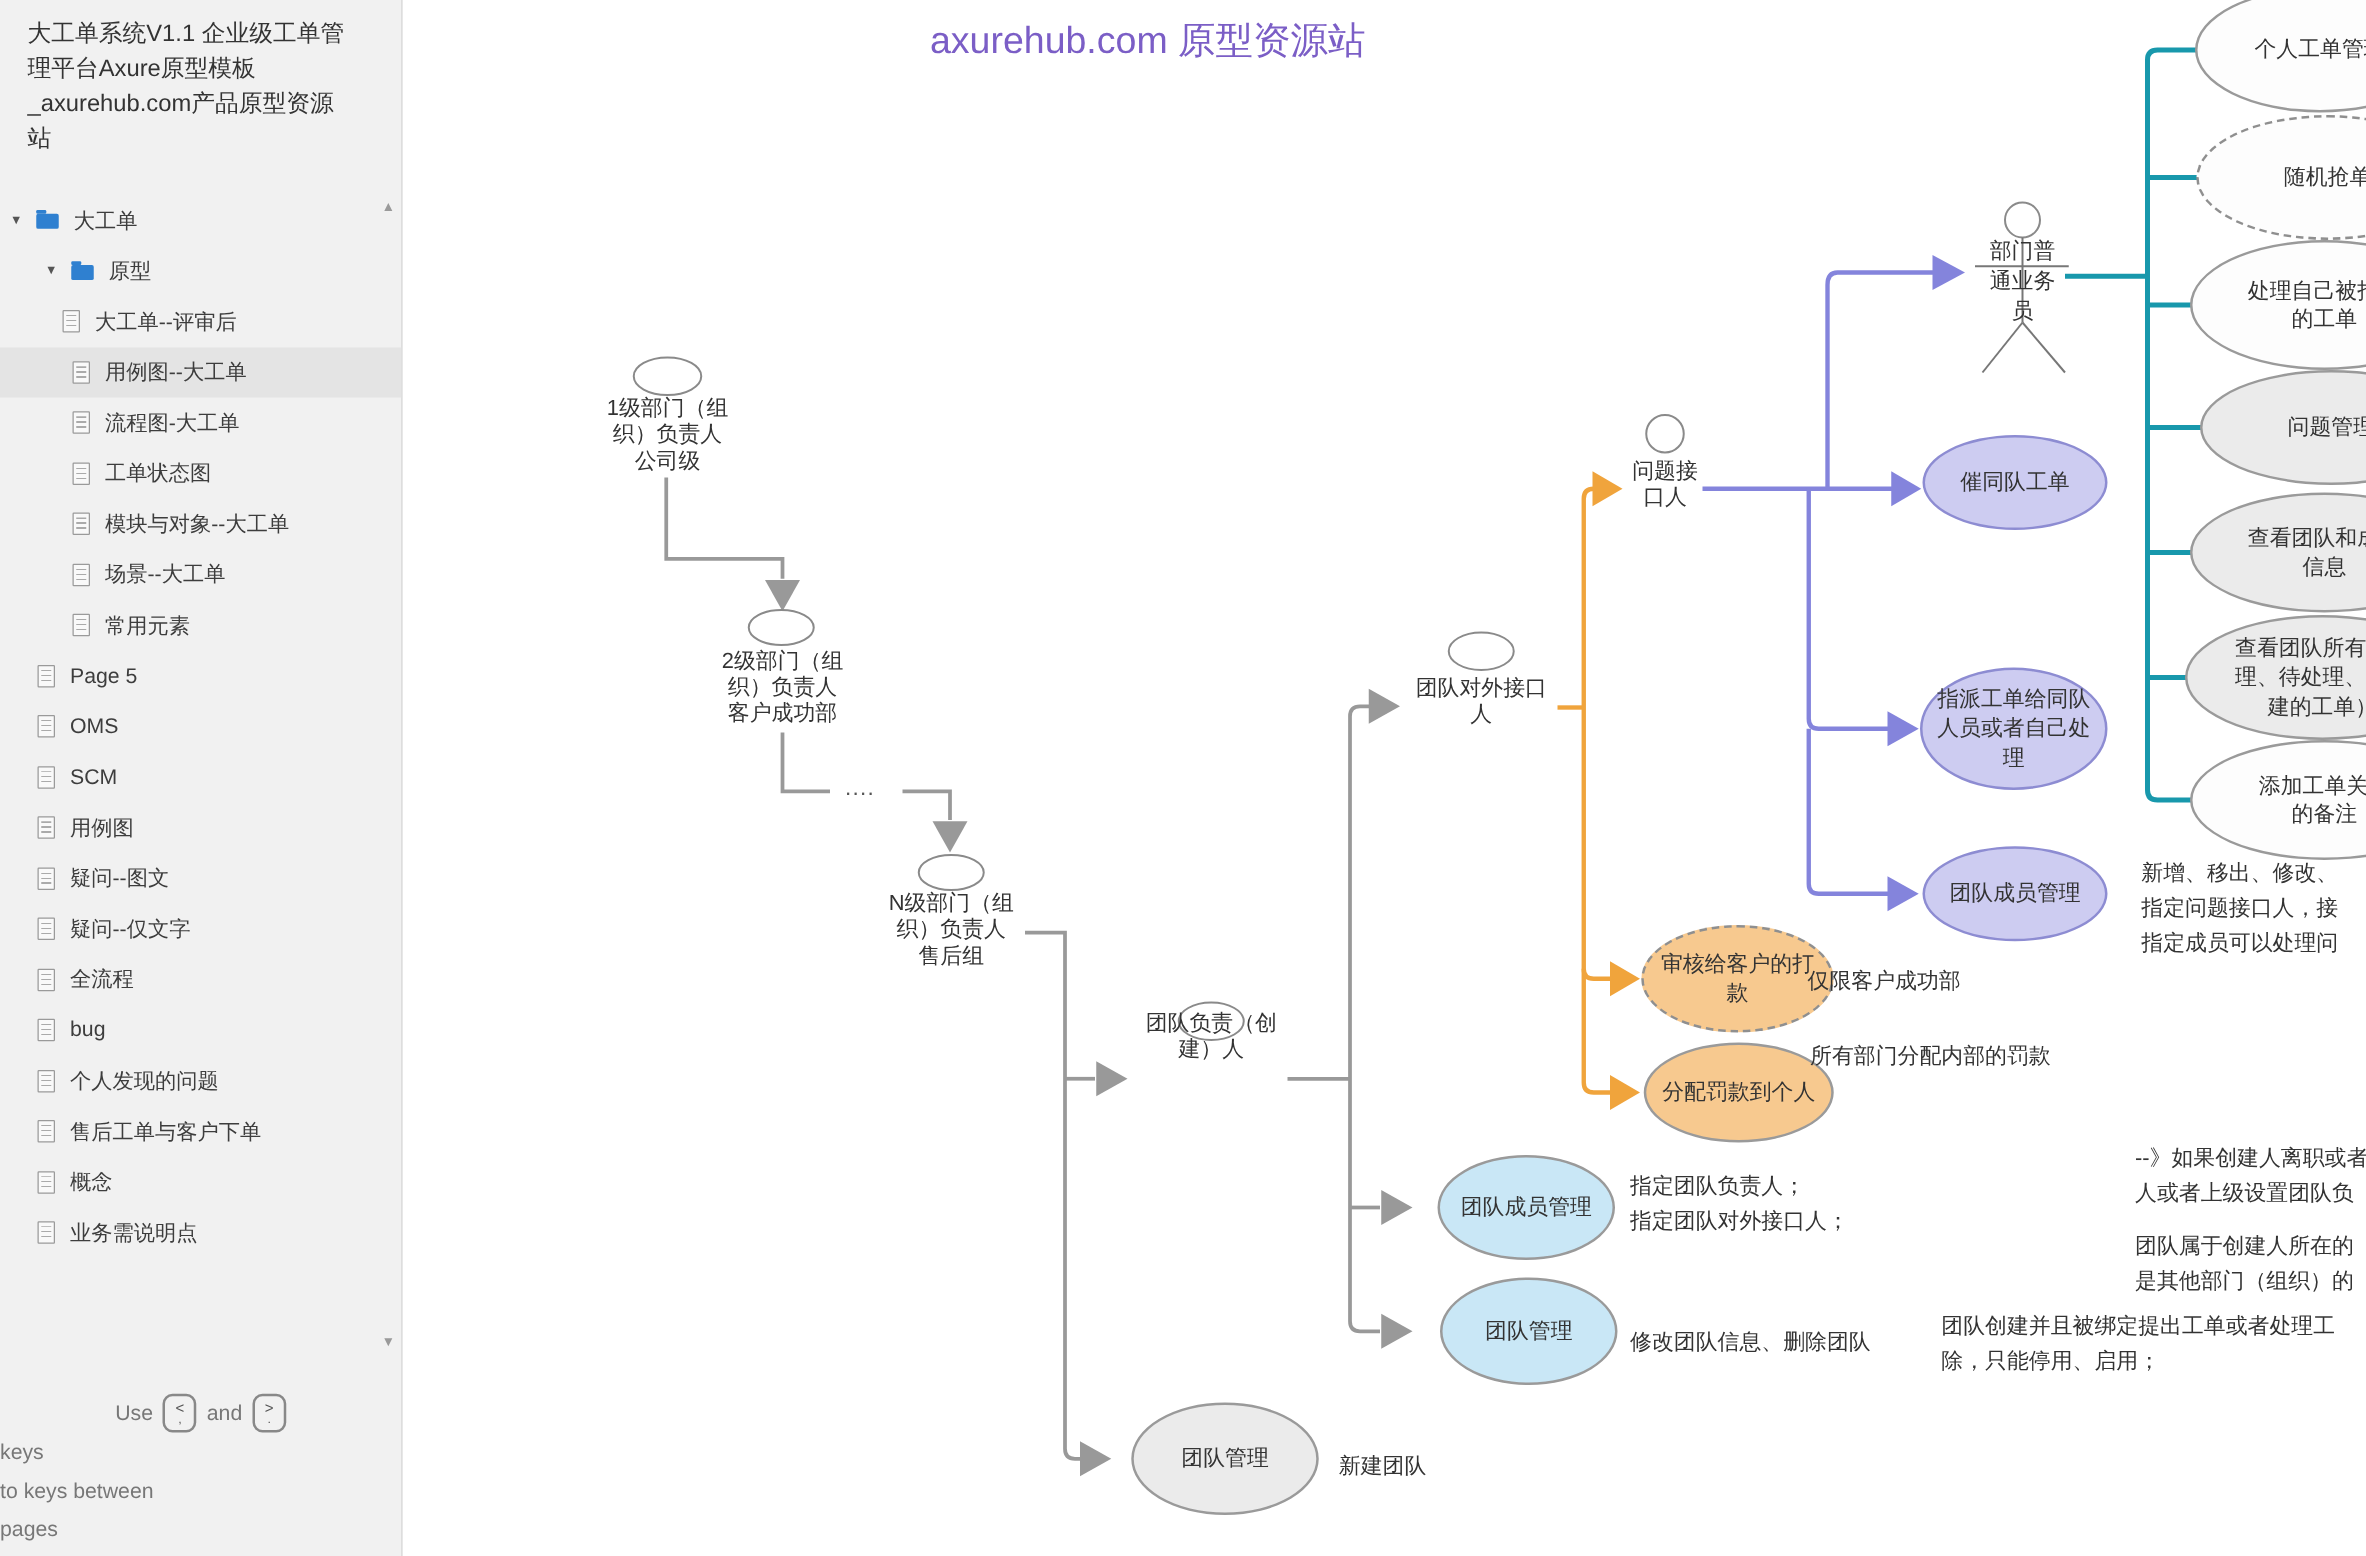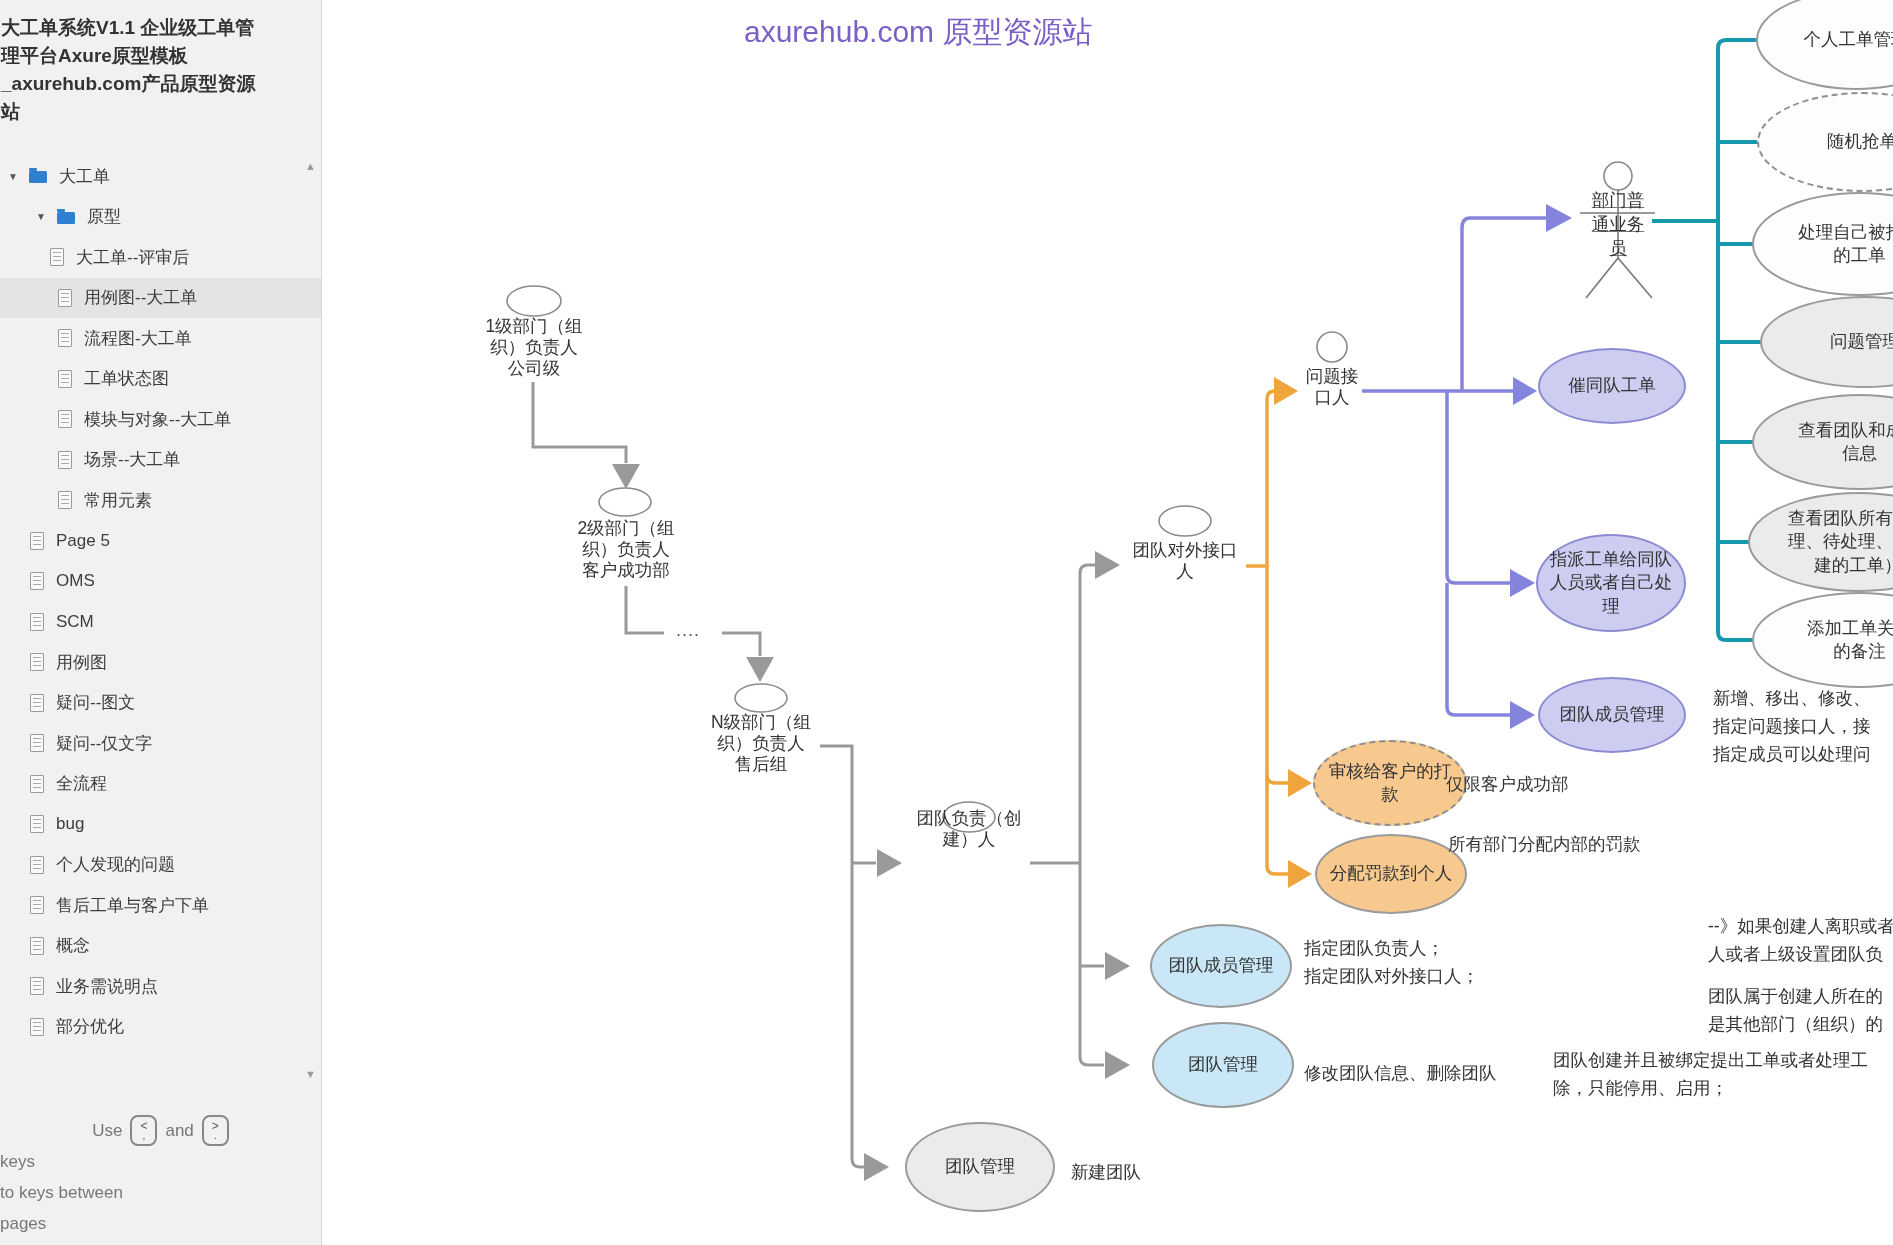--- a/index.html
+++ b/index.html
@@ -7,21 +7,21 @@
     --connector-orange:#F0A43C; --connector-teal:#1898AC; --fill-purple:#CDCCF1;
     --fill-orange:#F7C98F; --fill-blue:#C9E7F6; --fill-gray:#EBEBEB;
     --border-purple:#8D8CD2; --sidebar-bg:#F1F1F1; --selected-bg:#E4E4E4; --folder-blue:#2F80D0;
   }
   *{margin:0;padding:0;box-sizing:border-box}
   body{font-family:"Liberation Sans","DejaVu Sans",sans-serif;background:#fff}
   .screen{position:relative;width:1893px;height:1245px;overflow:hidden;background:#fff}
 
   
   .sidebar{position:absolute;left:0;top:0;width:322px;height:1245px;background:var(--sidebar-bg);border-right:1px solid #D6D6D6}
-  .sb-title{padding:14px 14px 0 1px;font-size:19px;font-weight:bold;color:#333;line-height:28px;white-space:pre-line}
+  .sb-title{padding:14px 14px 0 22px;font-size:19px;font-weight:normal;color:#333;line-height:28px;white-space:pre-line}
   .tree{position:absolute;left:0;top:156px;right:0}
   .trow{display:flex;align-items:center;height:40.5px;font-size:17px;color:#3d3d3d;width:100%}
   .trow.selected{background:var(--selected-bg)}
   .caret{width:14px;font-size:10px;color:#555;margin-right:7px;flex:none}
   .folder-ic{position:relative;width:18px;height:12px;background:var(--folder-blue);border-radius:1.5px;margin-right:12px;margin-top:2px;flex:none}
   .folder-ic::before{content:"";position:absolute;top:-3px;left:0;width:8px;height:3px;background:var(--folder-blue);border-radius:1px}
   .page-ic{position:relative;width:14px;height:18px;border:1px solid #9a9a9a;background:#f9f9f9;border-radius:1px;margin-right:12px;flex:none}
   .page-ic::before{content:"";position:absolute;left:2px;right:2px;top:3px;height:11px;background:repeating-linear-gradient(to bottom,#aaa 0 1px,transparent 1px 4px)}
   .p-f0{padding-left:8px}.p-f1{padding-left:36px}.p-d0{padding-left:30px}.p-d2{padding-left:58px}.p-d3{padding-left:50px}
   .scroll-arrow{position:absolute;right:5px;font-size:11px;color:#9a9a9a}
@@ -141,24 +141,20 @@
         <span>售后工单与客户下单</span>
       </div>
       <div class="trow p-d0">
         <span class="page-ic"></span>
         <span>概念</span>
       </div>
       <div class="trow p-d0">
         <span class="page-ic"></span>
         <span>业务需说明点</span>
       </div>
-      <div class="trow p-d0">
-        <span class="page-ic"></span>
-        <span>部分优化</span>
-      </div>
     </div>
 
     <div class="scroll-arrow" style="top:160px">▲</div>
     <div class="scroll-arrow" style="top:1068px">▼</div>
 
     <div class="footer">
       <div class="f-line1">
         <span>Use</span>
         <span class="keycap">
           <span class="kc-t">&lt;</span>
@@ -249,21 +245,21 @@
 客户成功部</div>
   <div class="albl" style="left:691px;top:712px;width:140px">N级部门（组
 织）负责人
 售后组</div>
   <div class="albl" style="left:897px;top:808px;width:144px">团队负责（创
 建）人</div>
   <div class="albl" style="left:1113px;top:540px;width:144px">团队对外接口
 人</div>
   <div class="albl" style="left:1292px;top:366px;width:80px">问题接
 口人</div>
-  <div class="albl albl-tall" style="left:1583px;top:188px;width:70px;text-decoration:underline;text-decoration-color:#777">部门普
+  <div class="albl albl-tall" style="left:1583px;top:188px;width:70px;text-decoration-color:#777">部门普
 通业务
 员</div>
 
   <div class="uc uc-purple" style="left:1538px;top:348px;width:148px;height:76px">催同队工单</div>
   <div class="uc uc-purple" style="left:1536px;top:534px;width:150px;height:98px">指派工单给同队
 人员或者自己处
 理</div>
   <div class="uc uc-purple" style="left:1538px;top:677px;width:148px;height:76px">团队成员管理</div>
   <div class="uc uc-orange uc-dashed" style="left:1313px;top:740px;width:154px;height:86px">审核给客户的打
 款</div>

